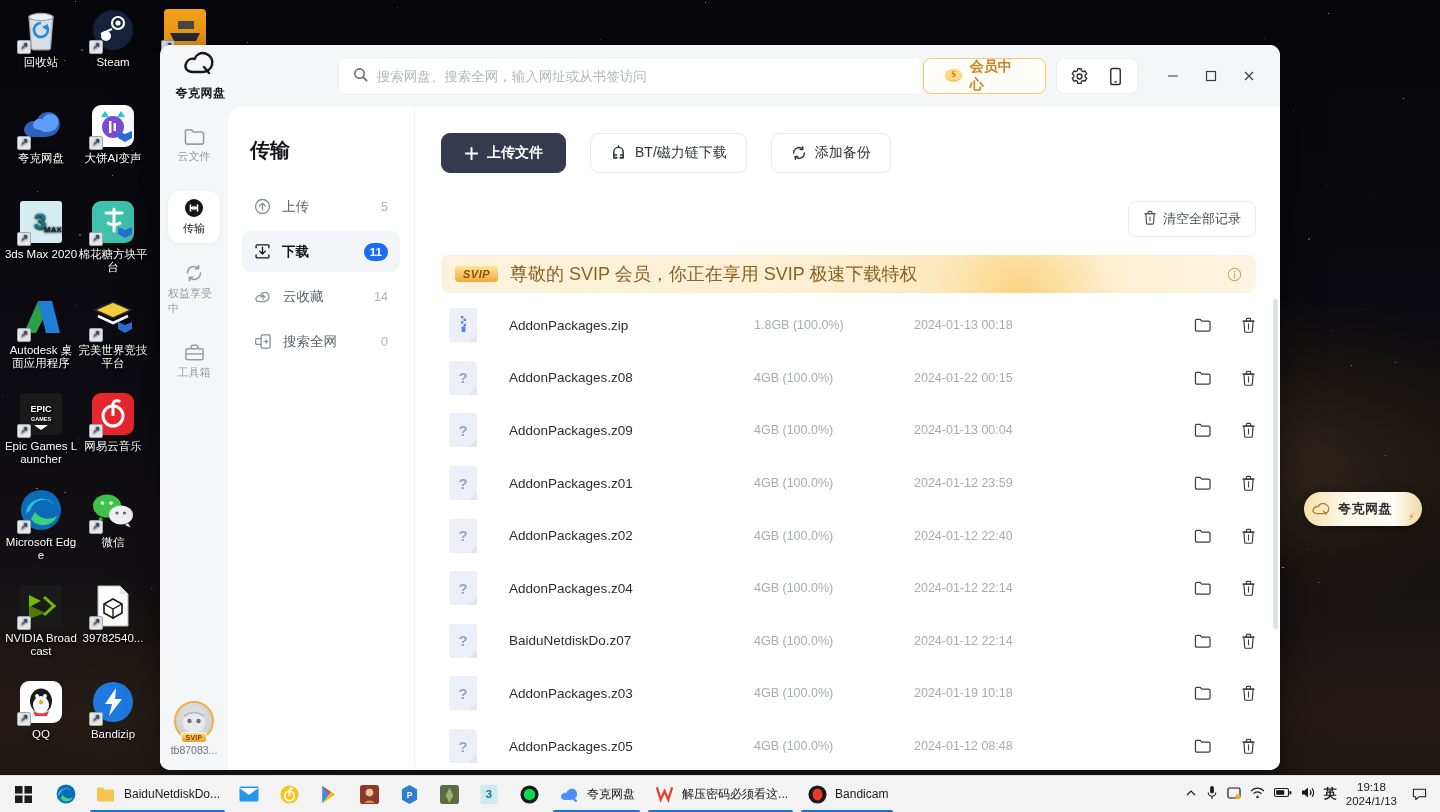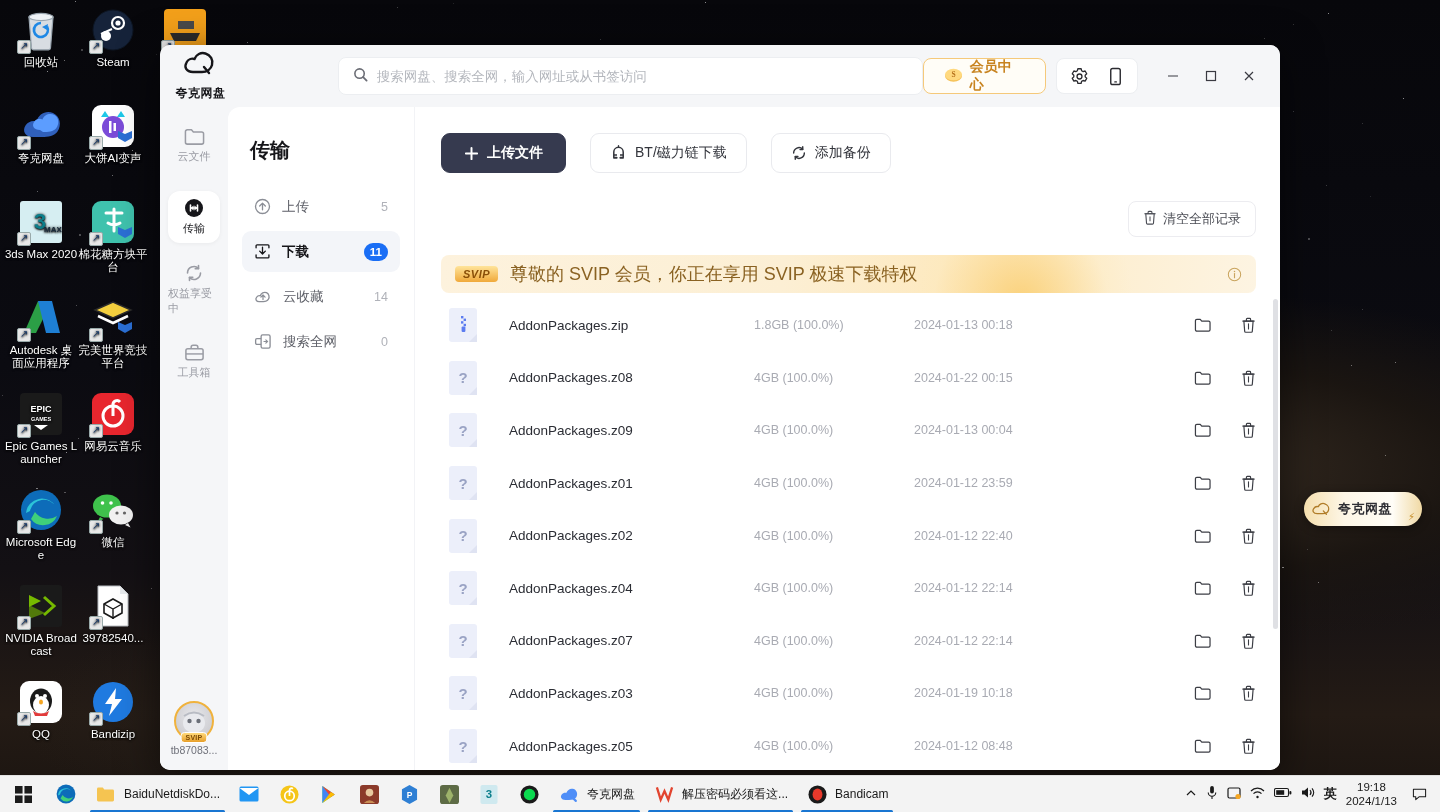--- a/index.html
+++ b/index.html
@@ -1054,21 +1054,21 @@
                         <path d="M2.6 4.3 h9.8 l-.85 11 a1 1 0 0 1-1 .92 H4.45 a1 1 0 0 1-1-.92 Z" fill="none" stroke="currentColor" stroke-width="1.25"></path>
                         <path d="M1 4.3 H14 M5.3 4.3 V2.4 a.85 .85 0 0 1 .85-.85 h2.7 a.85 .85 0 0 1 .85 .85 V4.3" fill="none" stroke="currentColor" stroke-width="1.25"></path>
                         <path d="M7.5 7.2 V12.8" stroke="currentColor" stroke-width="1.15" stroke-linecap="round"></path>
                       </svg>
                     </span>
                   </div>
                 </div>
               </div>
               <div class="frow">
                 <div class="fileicon">?</div>
-                <div class="fname">AddonPackages.z07</div>
+                <div class="fname">BaiduNetdiskDo.z07</div>
                 <div class="fsize">4GB (100.0%)</div>
                 <div class="ftime">2024-01-12 22:14</div>
                 <div class="facts">
                   <div>
                     <span style="display:flex">
                       <svg width="17" height="16" viewBox="0 0 18 17">
                         <path d="M1.5 4 a1.5 1.5 0 0 1 1.5-1.5 h3.6 l1.6 1.9 h7.3 A1.5 1.5 0 0 1 17 5.9 v7.6 A1.5 1.5 0 0 1 15.5 15 H3 a1.5 1.5 0 0 1-1.5-1.5 Z" fill="none" stroke="currentColor" stroke-width="1.3" stroke-linejoin="round"></path>
                       </svg>
                     </span>
                   </div>

